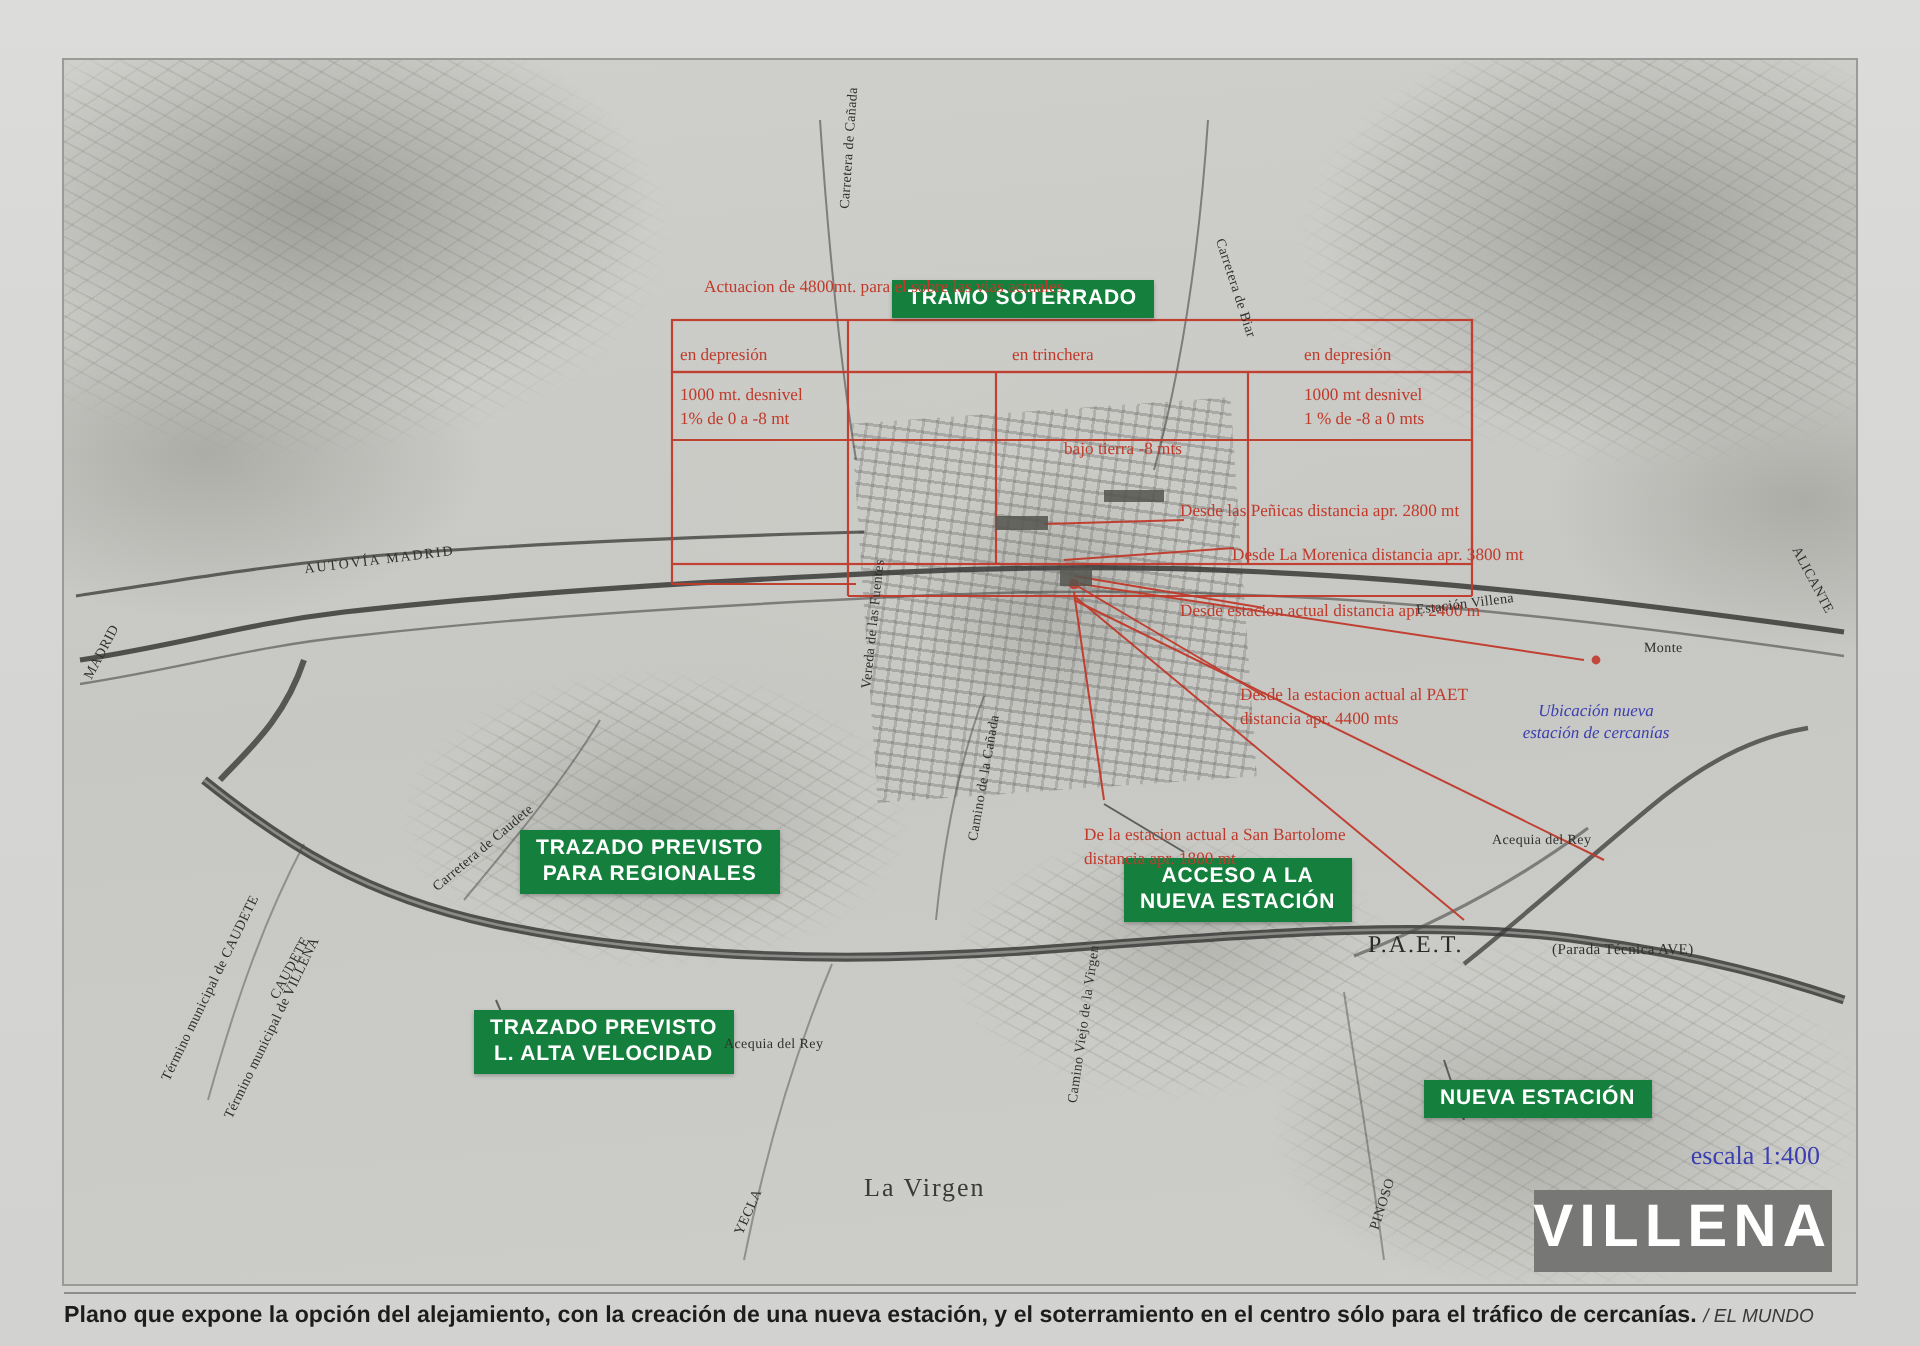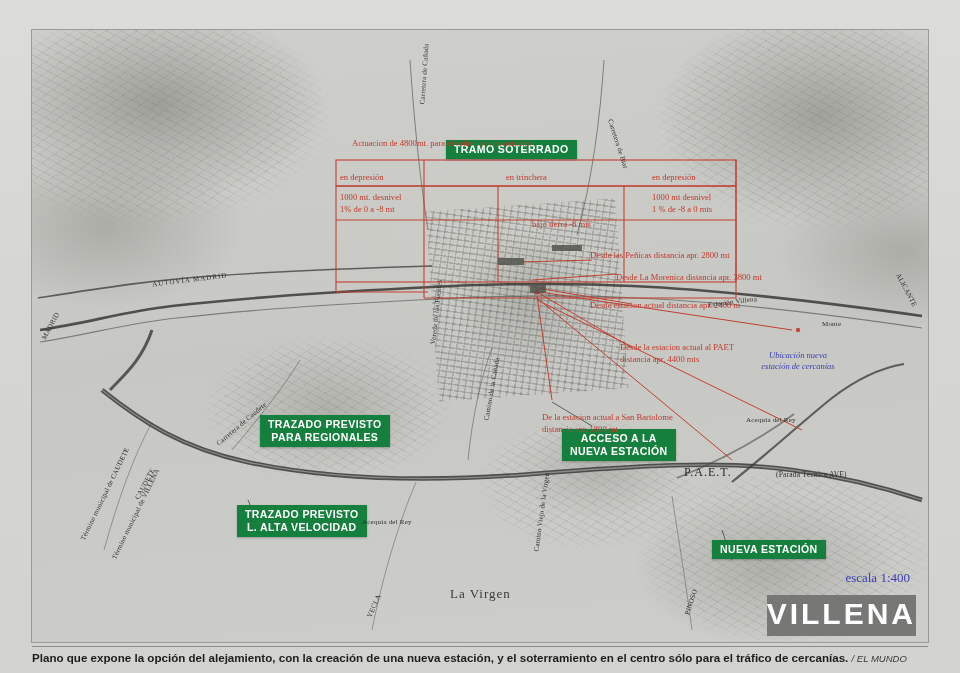--- a/index.html
+++ b/index.html
@@ -83,21 +83,21 @@
     font-family:"Liberation Serif", serif;
   }
   .maplabel{
     position:absolute;
     color:#2f2f2d;
     font-size:7px;
     font-family:"Liberation Serif", serif;
     letter-spacing:.2px;
     white-space:nowrap;
   }
-  .maplabel.big{font-size:13px;color:#3a3a38;letter-spacing:1px;margin-left:18px;}
+  .maplabel.big{font-size:13px;color:#3a3a38;letter-spacing:1px;}
   .scale{
     position:absolute;right:18px;bottom:56px;
     color:#3b3fb0;font-size:13px;font-family:"Liberation Serif", serif;
   }
   #villena{
     position:absolute;right:12px;bottom:6px;
     background:#777775;color:#fff;
     font-size:30px;font-weight:bold;letter-spacing:3px;
     padding:2px 0 5px;
     font-family:"Liberation Sans", sans-serif;

